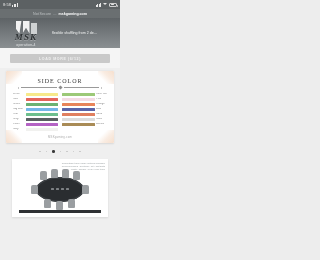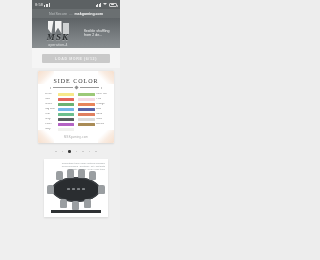--- a/index.html
+++ b/index.html
@@ -2,21 +2,21 @@
 <html><head>
 <meta charset="utf-8">
 <style>
   * { margin:0; padding:0; box-sizing:border-box; }
   html,body { width:120px; height:260px; overflow:hidden; }
   body {
     font-family:"Liberation Sans", sans-serif;
     background:#ededed;
     -webkit-font-smoothing:antialiased;
   }
-  .phone { position:relative; width:120px; height:260px; overflow:hidden; background:#efefef;padding-left:32px; }
+  .phone { position:relative; width:120px; height:260px; overflow:hidden; background:#efefef; }
 
   
   .statusbar {
     height:9px; background:#5c6163; color:#e8e8e8;
     display:flex; align-items:center; justify-content:space-between;
     padding:0 3px; font-size:4px; letter-spacing:0.1px;
   }
   .sb-left { display:flex; align-items:center; gap:1px; }
   .sb-right { display:flex; align-items:center; gap:1.5px; }
   .sig { display:flex; align-items:flex-end; gap:0.5px; height:4px; }

